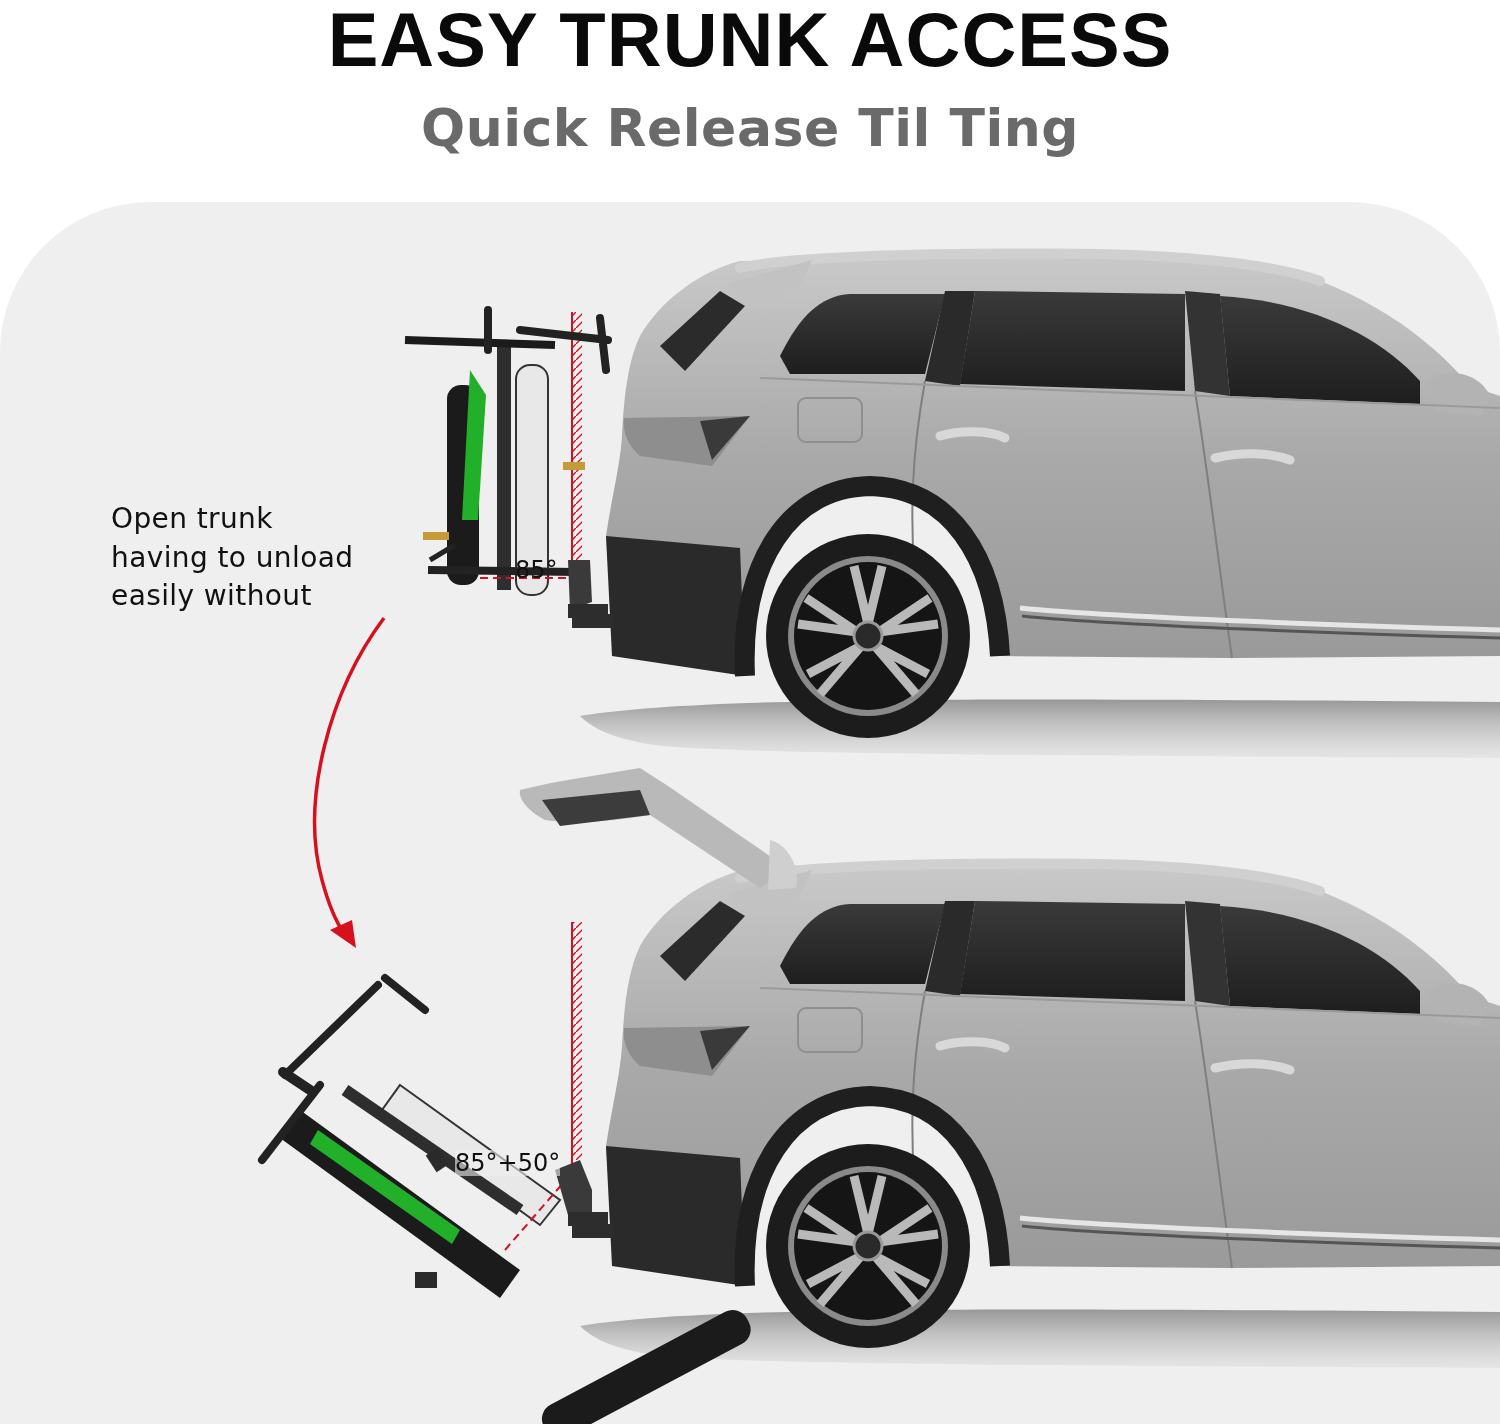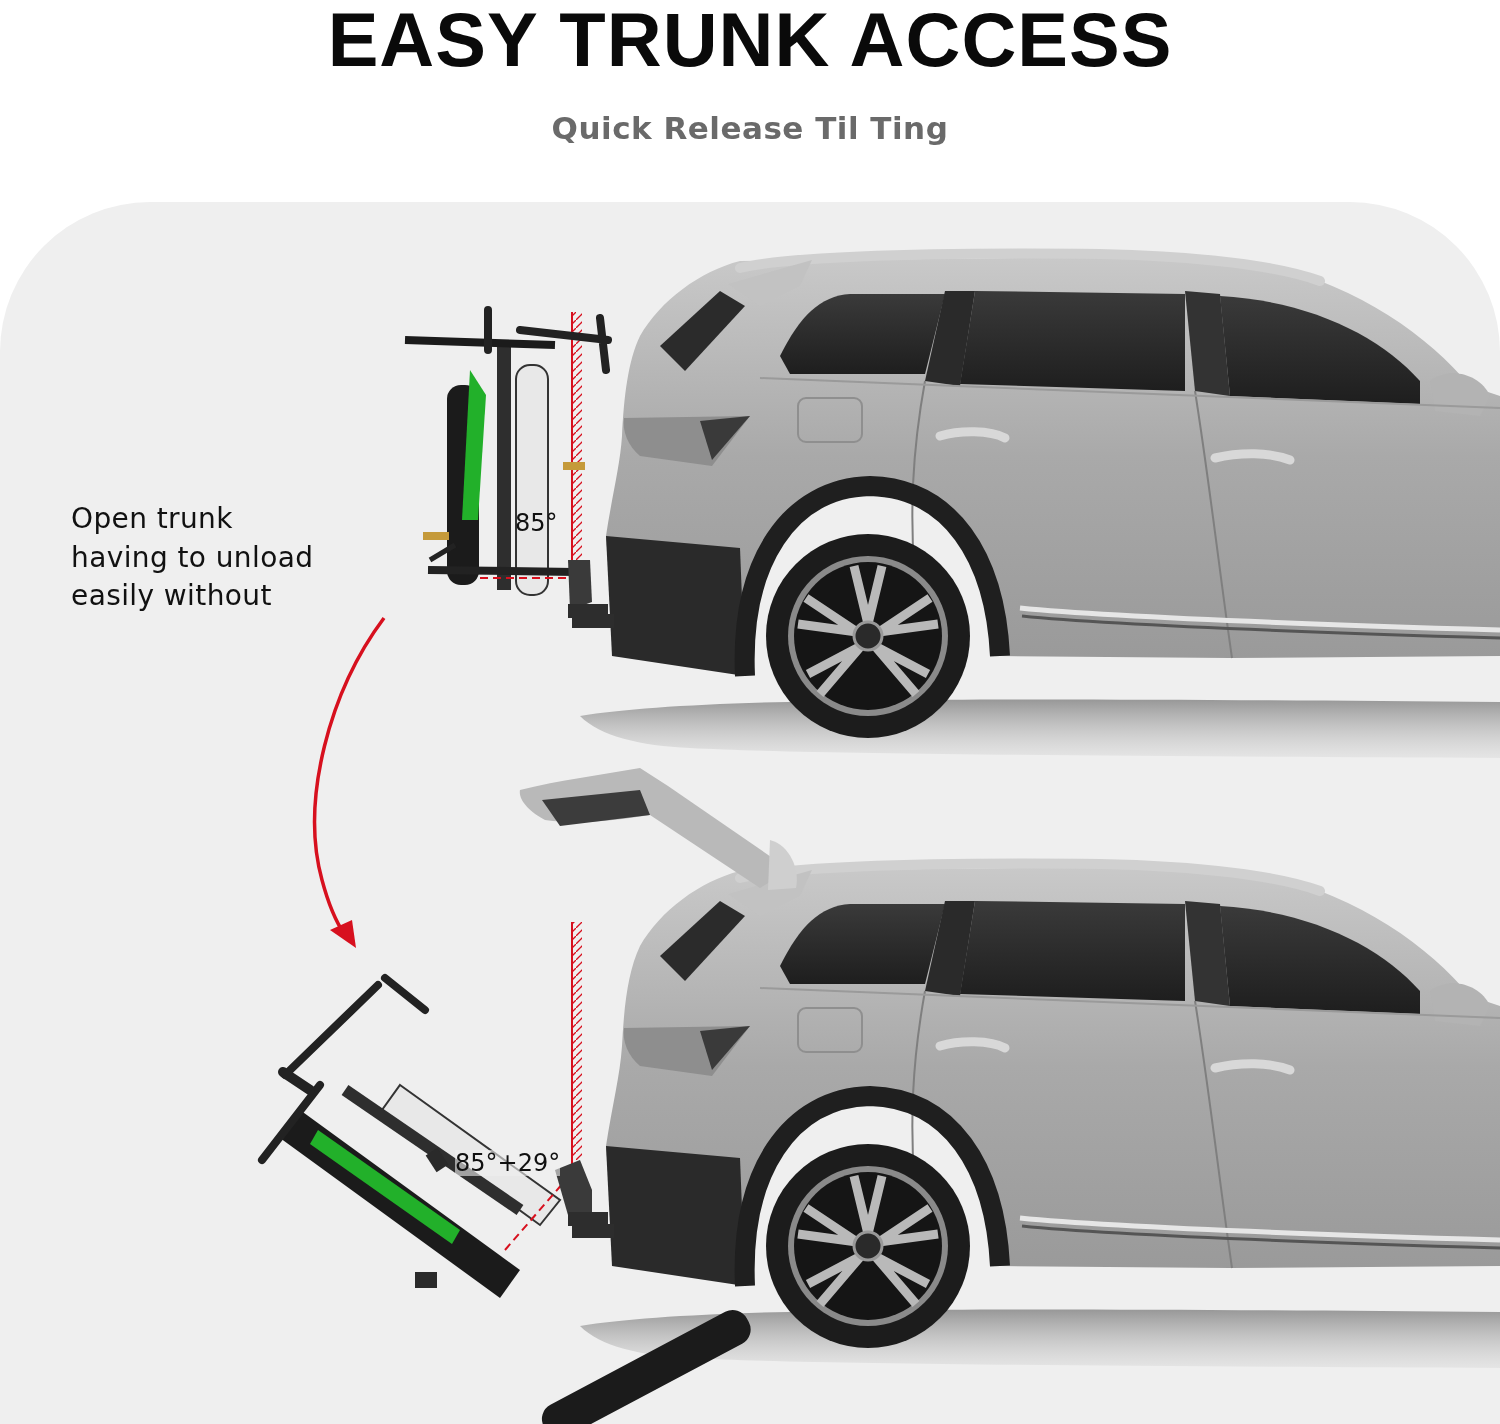--- a/index.html
+++ b/index.html
@@ -5,33 +5,33 @@
   * { margin: 0; padding: 0; box-sizing: border-box; }
   html, body { width: 1500px; height: 1424px; background: #ffffff; overflow: hidden; }
   body { position: relative; font-family: "DejaVu Sans", "Liberation Sans", sans-serif; }
   .title {
     position: absolute; left: 0; top: -6px; width: 1500px; text-align: center;
     font-family: "Liberation Sans", sans-serif; font-weight: 700; font-size: 76px;
     letter-spacing: 1px; color: #0a0a0a; line-height: 92px;
   }
   .subtitle {
     position: absolute; left: 0; top: 96px; width: 1500px; text-align: center;
-    font-family: "DejaVu Sans", sans-serif; font-weight: 600; font-size: 31px;
+    font-family: "DejaVu Sans", sans-serif; font-weight: 600; font-size: 52px;
     color: #6a6a6a; line-height: 64px; letter-spacing: 0.5px;
   }
   .panel {
     position: absolute; left: 0; top: 202px; width: 1500px; height: 1222px;
     background: #efefef; border-radius: 150px 150px 0 0;
   }
   .caption {
     position: absolute; left: 71px; top: 500px; width: 300px;
     font-family: "DejaVu Sans", sans-serif; font-size: 28px; line-height: 38.5px;
     color: #111; letter-spacing: 0.4px;
   }
-  .caption span { display: block; white-space: nowrap; }
+  .caption span { display: block; white-space: nowrap; margin-left: 40px; }
   svg.scene { position: absolute; left: 0; top: 0; }
   .angle-label {
     position: absolute; font-family: "DejaVu Sans", sans-serif; color: #111;
     font-size: 24px; line-height: 26px; white-space: nowrap;
   }
 </style>
 </head>
 <body>
 
 <div class="title">EASY TRUNK ACCESS</div>
@@ -187,14 +187,14 @@
     <path d="M555 1170 L580 1160 L592 1190 L592 1215 L570 1222 Z" fill="#3a3a3a"></path>
     <rect x="568" y="1212" width="40" height="14" fill="#2d2d2d"></rect>
   </g>
 
   <g>
     <path d="M384 618 C330 690 300 800 322 880 C330 910 338 925 345 935" stroke="#d7101e" stroke-width="3.5" fill="none"></path>
     <path d="M330 930 L356 948 L352 920 Z" fill="#d7101e"></path>
   </g>
 </svg>
 
-<div class="angle-label" style="left:515px; top:510px;">85°</div>
-<div class="angle-label" style="left:455px; top:1150px; background:rgba(239,239,239,0.6);">85°+29°</div>
+<div class="angle-label" style="left:515px; top:557px;">85°</div>
+<div class="angle-label" style="left:455px; top:1150px; background:rgba(239,239,239,0.6);">85°+50°</div>
 
 </body></html>

